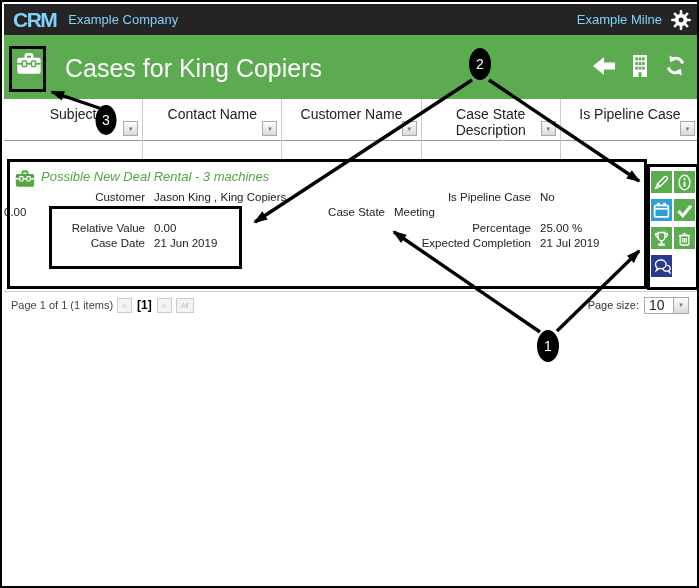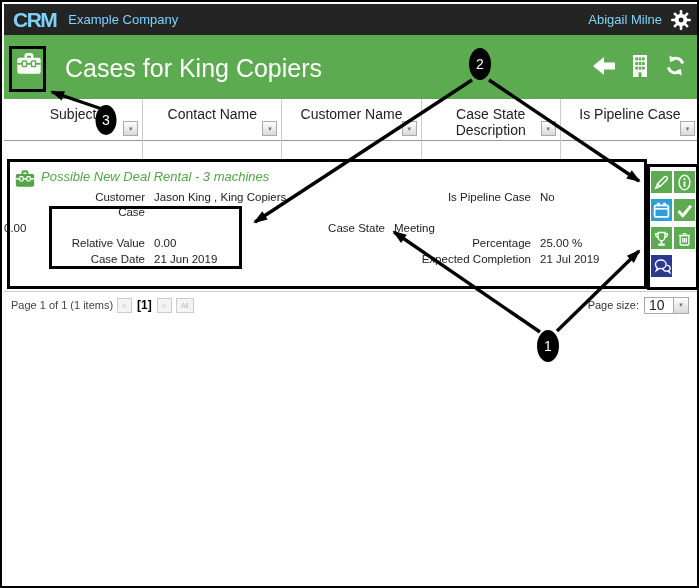--- a/index.html
+++ b/index.html
@@ -79,21 +79,21 @@
 </style>
 </head>
 <body>
 
 <div class="page">
 
   <div class="topbar">
     <span class="logo">CRM</span>
     <span class="company">Example Company</span>
     <span class="spacer"></span>
-    <span class="user">Abigail Milne</span>
+    <span class="user">Example Milne</span>
     <span class="gearwrap">
         <svg viewBox="0 0 24 24">
           <g fill="currentColor">
             <rect x="10.6" y="1.2" width="2.8" height="5" rx="1"></rect>
             <rect x="10.6" y="1.2" width="2.8" height="5" rx="1" transform="rotate(45 12 12)"></rect>
             <rect x="10.6" y="1.2" width="2.8" height="5" rx="1" transform="rotate(90 12 12)"></rect>
             <rect x="10.6" y="1.2" width="2.8" height="5" rx="1" transform="rotate(135 12 12)"></rect>
             <rect x="10.6" y="1.2" width="2.8" height="5" rx="1" transform="rotate(180 12 12)"></rect>
             <rect x="10.6" y="1.2" width="2.8" height="5" rx="1" transform="rotate(225 12 12)"></rect>
             <rect x="10.6" y="1.2" width="2.8" height="5" rx="1" transform="rotate(270 12 12)"></rect>
@@ -200,26 +200,20 @@
         </svg></span>
     <span class="rec-title">Possible New Deal Rental - 3 machines</span>
     <div class="record-rows" id="record-rows">
         <div class="rrow">
           <span class="rlab">Customer</span>
           <span class="rval">Jason King , King Copiers</span>
           <span class="rlab">Is Pipeline Case</span>
           <span class="rval">No</span>
         </div>
         <div class="rrow">
-          <span class="rlab">Case</span>
-          <span class="rval"></span>
-          <span class="rlab"></span>
-          <span class="rval"></span>
-        </div>
-        <div class="rrow">
           <span class="rval">0.00</span>
           <span class="rlab">Case State</span>
           <span class="rval">Meeting</span>
         </div>
         <div class="rrow">
           <span class="rlab">Relative Value</span>
           <span class="rval">0.00</span>
           <span class="rlab">Percentage</span>
           <span class="rval">25.00 %</span>
         </div>

